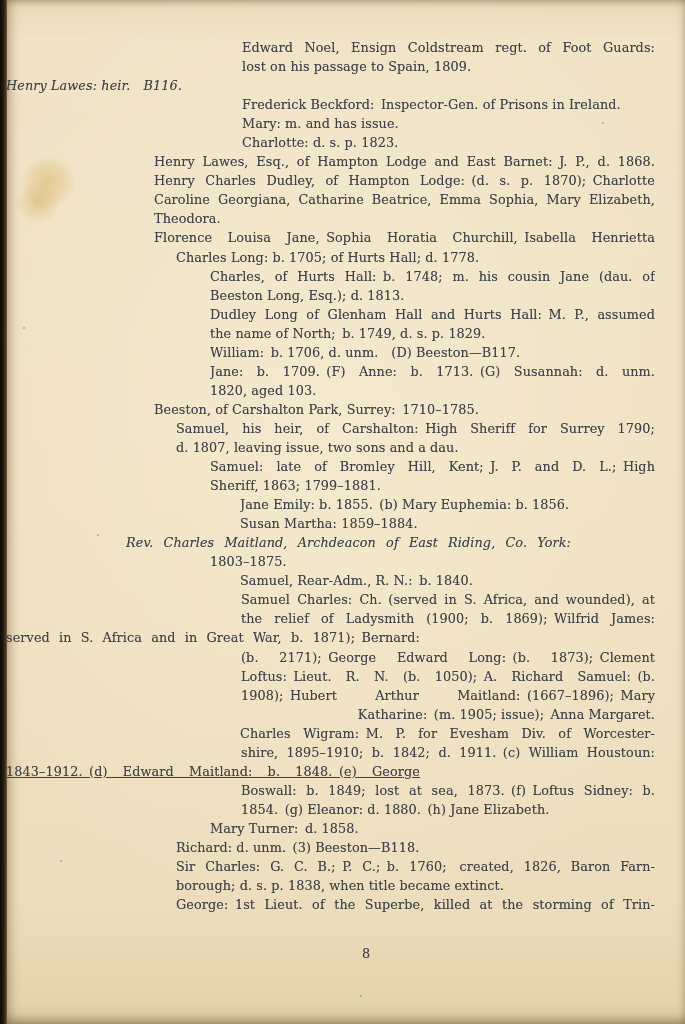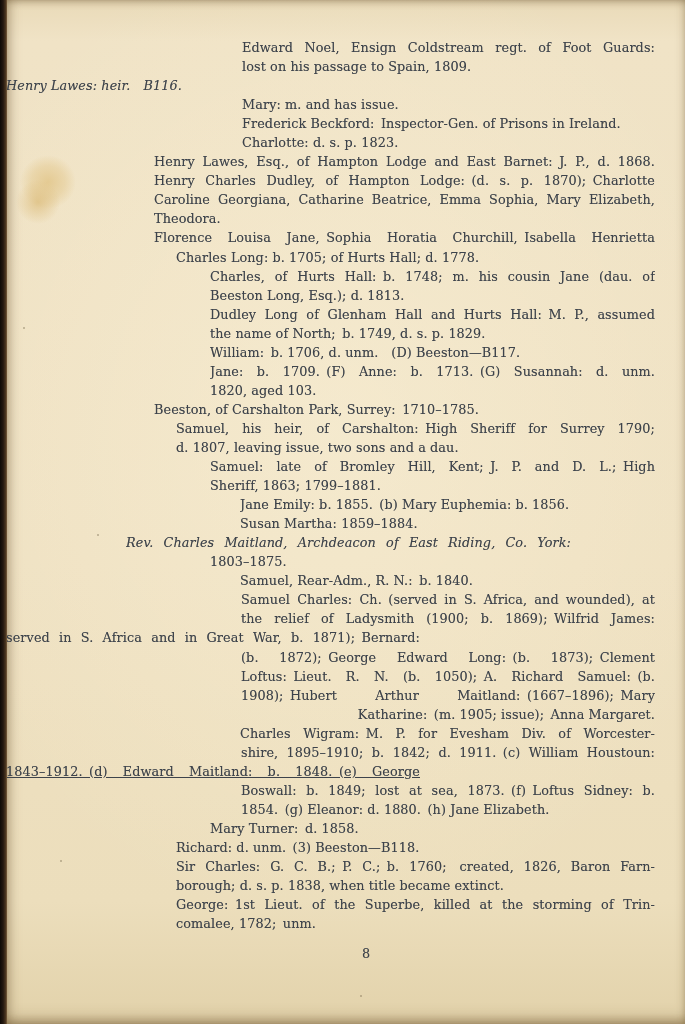--- a/index.html
+++ b/index.html
@@ -54,22 +54,22 @@
   <div class="speck" style="left:91px;top:534px;"></div>
   <div class="speck" style="left:17px;top:327px;"></div>
   <div class="speck" style="left:54px;top:860px;"></div>
   <div class="speck" style="left:596px;top:122px;"></div>
   <div class="speck" style="left:354px;top:995px;"></div>
 
   <div class="text-block">
       <div class="line j" style="margin-left: 236px; width: 413px;"><span>Edward Noel, Ensign Coldstream regt. of Foot Guards:</span></div>
       <div class="line" style="margin-left: 236px; width: 413px;"><span>lost on his passage to Spain, 1809.</span></div>
       <div class="line" style="width: 413px; font-style: italic;"><span>Henry Lawes: heir.  B116.</span></div>
+      <div class="line" style="margin-left: 236px; width: 413px;"><span>Frederick Beckford: Inspector-Gen. of Prisons in Ireland.</span></div>
       <div class="line" style="margin-left: 236px; width: 413px;"><span>Mary: m. and has issue.</span></div>
-      <div class="line" style="margin-left: 236px; width: 413px;"><span>Frederick Beckford: Inspector-Gen. of Prisons in Ireland.</span></div>
       <div class="line" style="margin-left: 236px; width: 413px;"><span>Charlotte: d. s. p. 1823.</span></div>
       <div class="line j" style="margin-left: 148px; width: 501px;"><span>Henry Lawes, Esq., of Hampton Lodge and East Barnet: J. P., d. 1868.</span></div>
       <div class="line j" style="margin-left: 148px; width: 501px;"><span>Henry Charles Dudley, of Hampton Lodge: (d. s. p. 1870); Charlotte</span></div>
       <div class="line j" style="margin-left: 148px; width: 501px;"><span>Caroline Georgiana, Catharine Beatrice, Emma Sophia, Mary Elizabeth,</span></div>
       <div class="line" style="margin-left: 148px; width: 501px;"><span>Theodora.</span></div>
       <div class="line j" style="margin-left: 148px; width: 501px;"><span>Florence Louisa Jane, Sophia Horatia Churchill, Isabella Henrietta</span></div>
       <div class="line" style="margin-left: 170px; width: 479px;"><span>Charles Long: b. 1705; of Hurts Hall; d. 1778.</span></div>
       <div class="line j" style="margin-left: 204px; width: 445px;"><span>Charles, of Hurts Hall: b. 1748; m. his cousin Jane (dau. of</span></div>
       <div class="line" style="margin-left: 204px; width: 445px;"><span>Beeston Long, Esq.); d. 1813.</span></div>
       <div class="line j" style="margin-left: 204px; width: 445px;"><span>Dudley Long of Glenham Hall and Hurts Hall: M. P., assumed</span></div>
@@ -83,32 +83,31 @@
       <div class="line j" style="margin-left: 204px; width: 445px;"><span>Samuel: late of Bromley Hill, Kent; J. P. and D. L.; High</span></div>
       <div class="line" style="margin-left: 204px; width: 445px;"><span>Sheriff, 1863; 1799–1881.</span></div>
       <div class="line" style="margin-left: 234px; width: 415px;"><span>Jane Emily: b. 1855. (b) Mary Euphemia: b. 1856.</span></div>
       <div class="line" style="margin-left: 234px; width: 415px;"><span>Susan Martha: 1859–1884.</span></div>
       <div class="line j" style="margin-left: 120px; width: 445px; font-style: italic;"><span>Rev. Charles Maitland, Archdeacon of East Riding, Co. York:</span></div>
       <div class="line" style="margin-left: 204px; width: 445px;"><span>1803–1875.</span></div>
       <div class="line" style="margin-left: 234px; width: 415px;"><span>Samuel, Rear-Adm., R. N.: b. 1840.</span></div>
       <div class="line j" style="margin-left: 235px; width: 414px;"><span>Samuel Charles: Ch. (served in S. Africa, and wounded), at</span></div>
       <div class="line j" style="margin-left: 235px; width: 414px;"><span>the relief of Ladysmith (1900; b. 1869); Wilfrid James:</span></div>
       <div class="line j" style="width: 414px;"><span>served in S. Africa and in Great War, b. 1871); Bernard:</span></div>
-      <div class="line j" style="margin-left: 235px; width: 414px;"><span>(b. 1872); George Edward Long: (b. 1873); Clement</span></div>
+      <div class="line j" style="margin-left: 235px; width: 414px;"><span>(b. 2171); George Edward Long: (b. 1873); Clement</span></div>
       <div class="line j" style="margin-left: 235px; width: 414px;"><span>Loftus: Lieut. R. N. (b. 1050); A. Richard Samuel: (b.</span></div>
       <div class="line j" style="margin-left: 235px; width: 414px;"><span>1908); Hubert Arthur Maitland: (1667–1896); Mary</span></div>
       <div class="line" style="margin-left: 235px; width: 414px; text-align: right;"><span>Katharine: (m. 1905; issue); Anna Margaret.</span></div>
       <div class="line j" style="margin-left: 234px; width: 415px;"><span>Charles Wigram: M. P. for Evesham Div. of Worcester-</span></div>
       <div class="line j" style="margin-left: 235px; width: 414px;"><span>shire, 1895–1910; b. 1842; d. 1911. (c) William Houstoun:</span></div>
       <div class="line j" style="width: 414px; text-decoration: underline;"><span>1843–1912. (d) Edward Maitland: b. 1848. (e) George</span></div>
       <div class="line j" style="margin-left: 235px; width: 414px;"><span>Boswall: b. 1849; lost at sea, 1873. (f) Loftus Sidney: b.</span></div>
       <div class="line" style="margin-left: 235px; width: 414px;"><span>1854. (g) Eleanor: d. 1880. (h) Jane Elizabeth.</span></div>
       <div class="line" style="margin-left: 204px; width: 445px;"><span>Mary Turner: d. 1858.</span></div>
       <div class="line" style="margin-left: 170px; width: 479px;"><span>Richard: d. unm. (3) Beeston—B118.</span></div>
       <div class="line j" style="margin-left: 170px; width: 479px;"><span>Sir Charles: G. C. B.; P. C.; b. 1760;  created, 1826, Baron Farn-</span></div>
       <div class="line" style="margin-left: 170px; width: 479px;"><span>borough; d. s. p. 1838, when title became extinct.</span></div>
       <div class="line j" style="margin-left: 170px; width: 479px;"><span>George: 1st Lieut. of the Superbe, killed at the storming of Trin-</span></div>
-      <div class="line" style="margin-left: 170px; width: 479px;"><span>comalee, 1782; unm.</span></div>
     </div>
 
   <div class="page-number">8</div>
 </div>
 <div class="spine"></div>
 
 </body></html>

